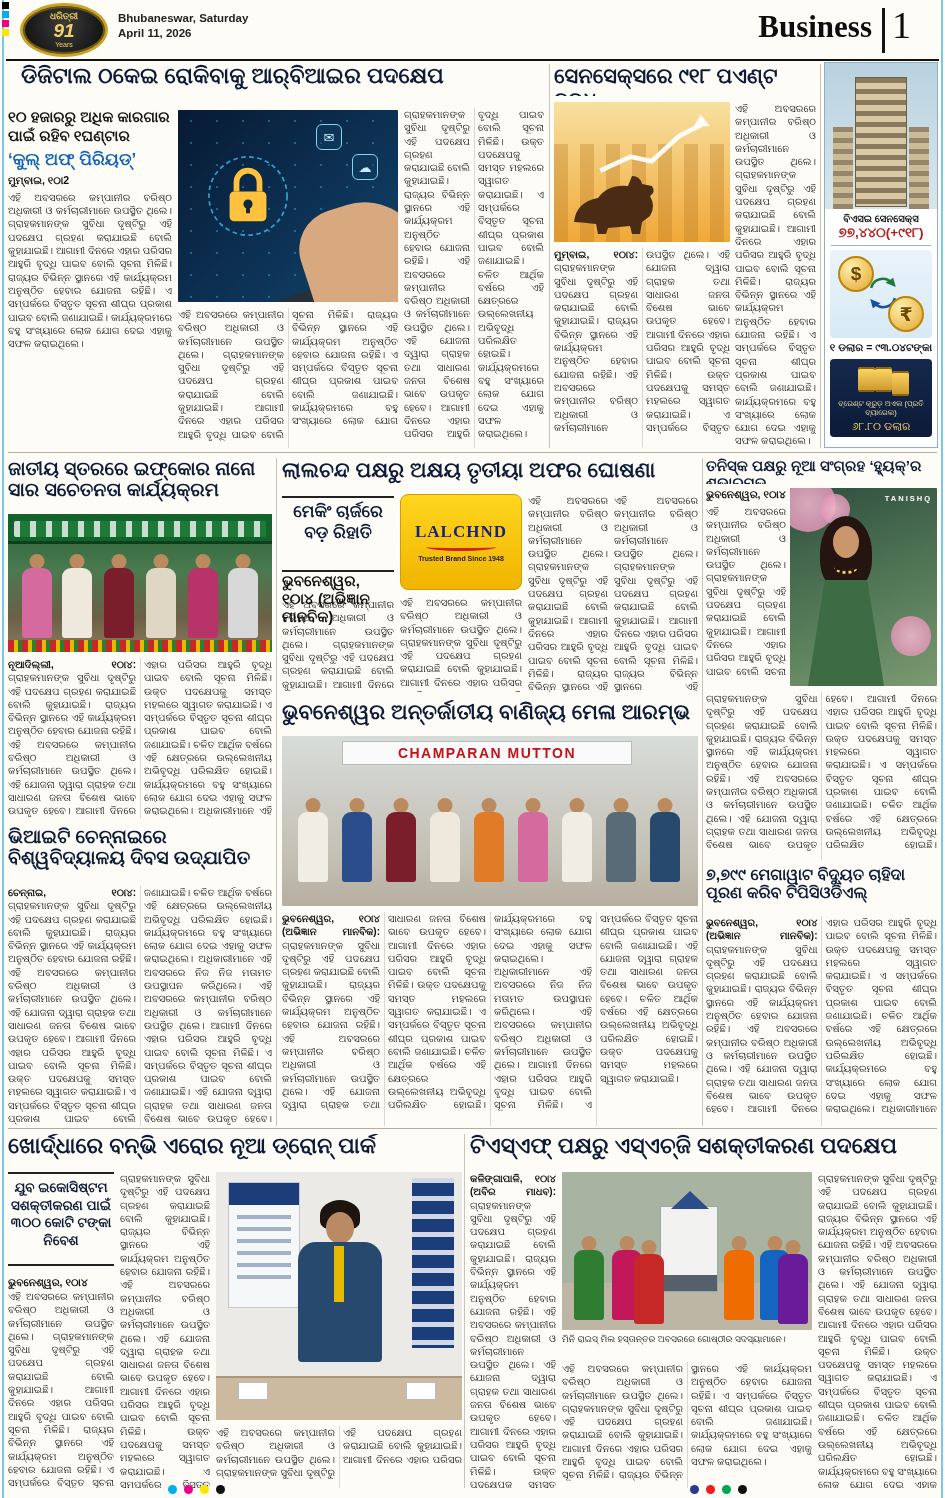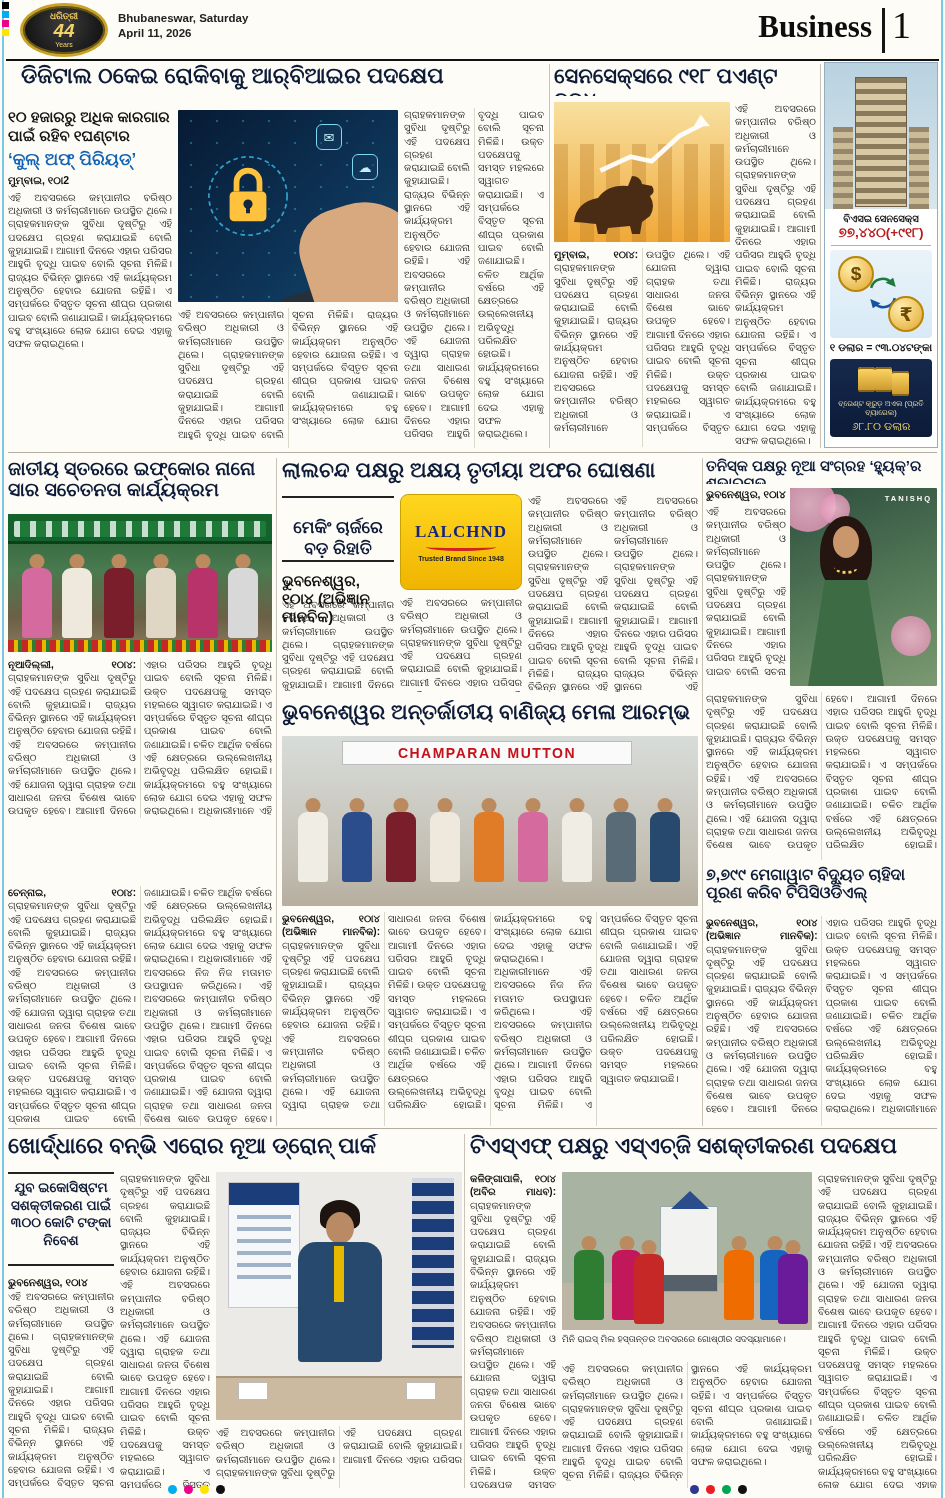--- a/index.html
+++ b/index.html
@@ -72,22 +72,22 @@
   
   .person{position:absolute;width:34px;height:84px}
   .person::before{content:"";position:absolute;top:0;left:50%;transform:translateX(-50%);width:15px;height:15px;border-radius:50%;background:#bb8a5f}
   .person::after{content:"";position:absolute;top:14px;left:2px;right:2px;bottom:0;border-radius:9px 9px 3px 3px;background:var(--c,#ccc)}
   .iffco-photo{left:8px;top:514px;width:264px;height:138px;background:linear-gradient(#275d33,#4a7a4f 40%,#6b6046 75%,#8a7b5d)}
   .iffco-band{position:absolute;left:0;top:0;width:100%;height:30px;background:#14632c;border-bottom:3px solid #0c3f1b}
   .iffco-strip{position:absolute;left:6px;top:7px;right:6px;height:16px;background:#1f7d3a;
      background-image:repeating-linear-gradient(90deg,rgba(255,255,255,.85) 0 6px,transparent 6px 16px);border-radius:2px;opacity:.9}
   .iffco-flowers{position:absolute;left:0;bottom:0;width:100%;height:12px;
      background:repeating-linear-gradient(90deg,#c62828 0 6px,#e6b800 6px 10px,#2e7d32 10px 14px)}
-  .lal-promo{position:absolute;left:282px;top:496px;width:112px;height:66px;border-top:2.5px solid #222;border-bottom:2.5px solid #222;
-     text-align:center;font-weight:bold;color:#0e1b38;padding-top:20px}
+  .lal-promo{position:absolute;left:282px;top:496px;width:112px;height:76px;border-top:2.5px solid #222;border-bottom:2.5px solid #222;
+     text-align:center;font-weight:bold;color:#0e1b38;padding-top:4px}
   .lal-promo .l1{font-size:17px;line-height:1.2}
   .lal-promo .l2{font-size:17px;line-height:1.25}
   .lal-logo{position:absolute;left:400px;top:494px;width:122px;height:96px;background:linear-gradient(#ffd61f,#f0b400);
      border-radius:8px;border:1px solid #caa200;display:flex;flex-direction:column;align-items:center;justify-content:center}
   .lal-name{font-family:"Liberation Serif","DejaVu Serif",serif;font-weight:bold;font-size:17px;letter-spacing:1px;color:#16247a}
   .lal-swoosh{width:70px;height:8px;border-bottom:3px solid #d42222;border-radius:0 0 50% 50%;margin:1px 0 4px}
   .lal-tag{font-size:7px;color:#222;font-weight:bold}
   .tan-photo{left:790px;top:488px;width:147px;height:198px;background:linear-gradient(160deg,#2e4f3f,#587d5a 60%,#7c9a72)}
   .blossom{position:absolute;border-radius:50%;background:radial-gradient(circle,#f2b9cf,#d886ab);opacity:.85}
   .tan-brand{position:absolute;right:5px;top:6px;font-size:7.5px;letter-spacing:2px;color:#fff;font-weight:bold}
@@ -132,21 +132,21 @@
   <div class="edge" style="left:2px"></div>
   <div class="edge" style="left:941px"></div>
   <span class="regsq" style="top:2px;background:#000"></span>
   <span class="regsq" style="top:11px;background:#00aeef"></span>
   <span class="regsq" style="top:20px;background:#ec008c"></span>
   <span class="regsq" style="top:29px;background:#ffe400"></span>
 
   <header>
     <div class="logo">
       <div class="logo-name">ଧରିତ୍ରୀ</div>
-      <div class="logo-years">44</div>
+      <div class="logo-years">91</div>
       <div class="logo-years-label">Years</div>
     </div>
     <div class="mast-date">
       <div>Bhubaneswar, Saturday</div>
       <div>April 11, 2026</div>
     </div>
     <div class="mast-section">Business</div>
     <div class="mast-div"></div>
     <div class="mast-page">1</div>
     <div class="mast-rule"></div>
@@ -242,20 +242,21 @@
     <div class="person" style="--c:#7a1e2c;left:94px;bottom:14px"></div>
     <div class="person" style="--c:#e0d6c4;left:136px;bottom:14px"></div>
     <div class="person" style="--c:#b8336a;left:178px;bottom:14px"></div>
     <div class="person" style="--c:#d8d8d8;left:218px;bottom:14px"></div>
     <div class="iffco-flowers"></div>
   </div>
   <div class="body-text cols2" style="left:8px;top:658px;width:264px;height:160px">
     <b class="dl">ନୂଆଦିଲ୍ଲୀ, ୧୦ା୪:</b><span>ଗ୍ରାହକମାନଙ୍କ ସୁବିଧା ଦୃଷ୍ଟିରୁ ଏହି ପଦକ୍ଷେପ ଗ୍ରହଣ କରାଯାଇଛି ବୋଲି କୁହାଯାଇଛି। ରାଜ୍ୟର ବିଭିନ୍ନ ସ୍ଥାନରେ ଏହି କାର୍ଯ୍ୟକ୍ରମ ଅନୁଷ୍ଠିତ ହେବାର ଯୋଜନା ରହିଛି। ଏହି ଅବସରରେ କମ୍ପାନୀର ବରିଷ୍ଠ ଅଧିକାରୀ ଓ କର୍ମଚାରୀମାନେ ଉପସ୍ଥିତ ଥିଲେ। ଏହି ଯୋଜନା ଦ୍ୱାରା ଗ୍ରାହକ ତଥା ସାଧାରଣ ଜନତା ବିଶେଷ ଭାବେ ଉପକୃତ ହେବେ। ଆଗାମୀ ଦିନରେ ଏହାର ପରିସର ଆହୁରି ବୃଦ୍ଧି ପାଇବ ବୋଲି ସୂଚନା ମିଳିଛି। ଉକ୍ତ ପଦକ୍ଷେପକୁ ସମସ୍ତ ମହଲରେ ସ୍ୱାଗତ କରାଯାଇଛି। ଏ ସମ୍ପର୍କରେ ବିସ୍ତୃତ ସୂଚନା ଶୀଘ୍ର ପ୍ରକାଶ ପାଇବ ବୋଲି ଜଣାଯାଇଛି। ଚଳିତ ଆର୍ଥିକ ବର୍ଷରେ ଏହି କ୍ଷେତ୍ରରେ ଉଲ୍ଲେଖନୀୟ ଅଭିବୃଦ୍ଧି ପରିଲକ୍ଷିତ ହୋଇଛି। କାର୍ଯ୍ୟକ୍ରମରେ ବହୁ ସଂଖ୍ୟାରେ ଲୋକ ଯୋଗ ଦେଇ ଏହାକୁ ସଫଳ କରାଇଥିଲେ। ଅଧିକାରୀମାନେ ଏହି ଅବସରରେ ନିଜ ନିଜ ମତାମତ ଉପସ୍ଥାପନ କରିଥିଲେ।</span>
   </div>
 
+  <h2 class="hl" style="left:8px;top:826px;width:264px;height:54px;font-size:19px">ଭିଆଇଟି ଚେନ୍ନାଇରେ ବିଶ୍ୱବିଦ୍ୟାଳୟ ଦିବସ ଉଦ୍‌ଯାପିତ</h2>
   <div class="body-text cols2" style="left:8px;top:886px;width:264px;height:240px">
     <b class="dl">ଚେନ୍ନାଇ, ୧୦ା୪:</b><span>ଗ୍ରାହକମାନଙ୍କ ସୁବିଧା ଦୃଷ୍ଟିରୁ ଏହି ପଦକ୍ଷେପ ଗ୍ରହଣ କରାଯାଇଛି ବୋଲି କୁହାଯାଇଛି। ରାଜ୍ୟର ବିଭିନ୍ନ ସ୍ଥାନରେ ଏହି କାର୍ଯ୍ୟକ୍ରମ ଅନୁଷ୍ଠିତ ହେବାର ଯୋଜନା ରହିଛି। ଏହି ଅବସରରେ କମ୍ପାନୀର ବରିଷ୍ଠ ଅଧିକାରୀ ଓ କର୍ମଚାରୀମାନେ ଉପସ୍ଥିତ ଥିଲେ। ଏହି ଯୋଜନା ଦ୍ୱାରା ଗ୍ରାହକ ତଥା ସାଧାରଣ ଜନତା ବିଶେଷ ଭାବେ ଉପକୃତ ହେବେ। ଆଗାମୀ ଦିନରେ ଏହାର ପରିସର ଆହୁରି ବୃଦ୍ଧି ପାଇବ ବୋଲି ସୂଚନା ମିଳିଛି। ଉକ୍ତ ପଦକ୍ଷେପକୁ ସମସ୍ତ ମହଲରେ ସ୍ୱାଗତ କରାଯାଇଛି। ଏ ସମ୍ପର୍କରେ ବିସ୍ତୃତ ସୂଚନା ଶୀଘ୍ର ପ୍ରକାଶ ପାଇବ ବୋଲି ଜଣାଯାଇଛି। ଚଳିତ ଆର୍ଥିକ ବର୍ଷରେ ଏହି କ୍ଷେତ୍ରରେ ଉଲ୍ଲେଖନୀୟ ଅଭିବୃଦ୍ଧି ପରିଲକ୍ଷିତ ହୋଇଛି। କାର୍ଯ୍ୟକ୍ରମରେ ବହୁ ସଂଖ୍ୟାରେ ଲୋକ ଯୋଗ ଦେଇ ଏହାକୁ ସଫଳ କରାଇଥିଲେ। ଅଧିକାରୀମାନେ ଏହି ଅବସରରେ ନିଜ ନିଜ ମତାମତ ଉପସ୍ଥାପନ କରିଥିଲେ। ଏହି ଅବସରରେ କମ୍ପାନୀର ବରିଷ୍ଠ ଅଧିକାରୀ ଓ କର୍ମଚାରୀମାନେ ଉପସ୍ଥିତ ଥିଲେ। ଆଗାମୀ ଦିନରେ ଏହାର ପରିସର ଆହୁରି ବୃଦ୍ଧି ପାଇବ ବୋଲି ସୂଚନା ମିଳିଛି। ଏ ସମ୍ପର୍କରେ ବିସ୍ତୃତ ସୂଚନା ଶୀଘ୍ର ପ୍ରକାଶ ପାଇବ ବୋଲି ଜଣାଯାଇଛି। ଏହି ଯୋଜନା ଦ୍ୱାରା ଗ୍ରାହକ ତଥା ସାଧାରଣ ଜନତା ବିଶେଷ ଭାବେ ଉପକୃତ ହେବେ। ଚଳିତ ଆର୍ଥିକ ବର୍ଷରେ ଏହି କ୍ଷେତ୍ରରେ ଉଲ୍ଲେଖନୀୟ ଅଭିବୃଦ୍ଧି ପରିଲକ୍ଷିତ ହୋଇଛି। ଉକ୍ତ ପଦକ୍ଷେପକୁ ସମସ୍ତ ମହଲରେ ସ୍ୱାଗତ କରାଯାଇଛି।</span>
   </div>
 
   <div class="vrule" style="left:276px;top:458px;height:668px"></div>
 
   <h2 class="hl" style="left:282px;top:458px;width:416px;height:30px;font-size:21px">ଲାଲଚନ୍ଦ ପକ୍ଷରୁ ଅକ୍ଷୟ ତୃତୀୟା ଅଫର ଘୋଷଣା</h2>
   <div class="lal-promo">
     <div class="l1">ମେକିଂ ଚାର୍ଜରେ</div>
     <div class="l2">ବଡ଼ ରିହାତି</div>

